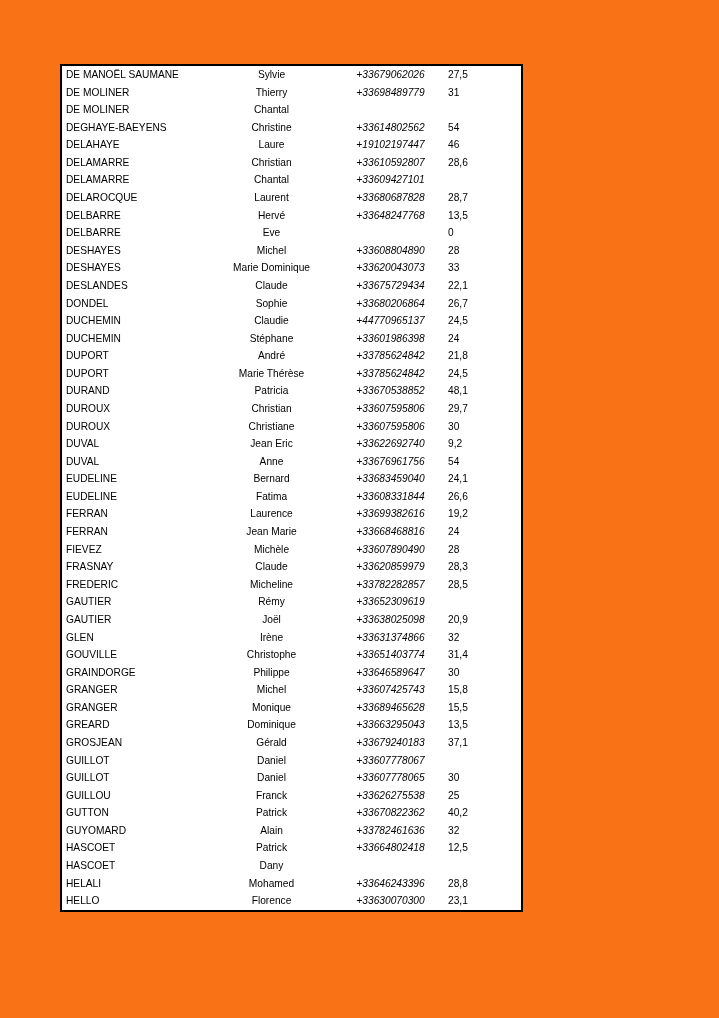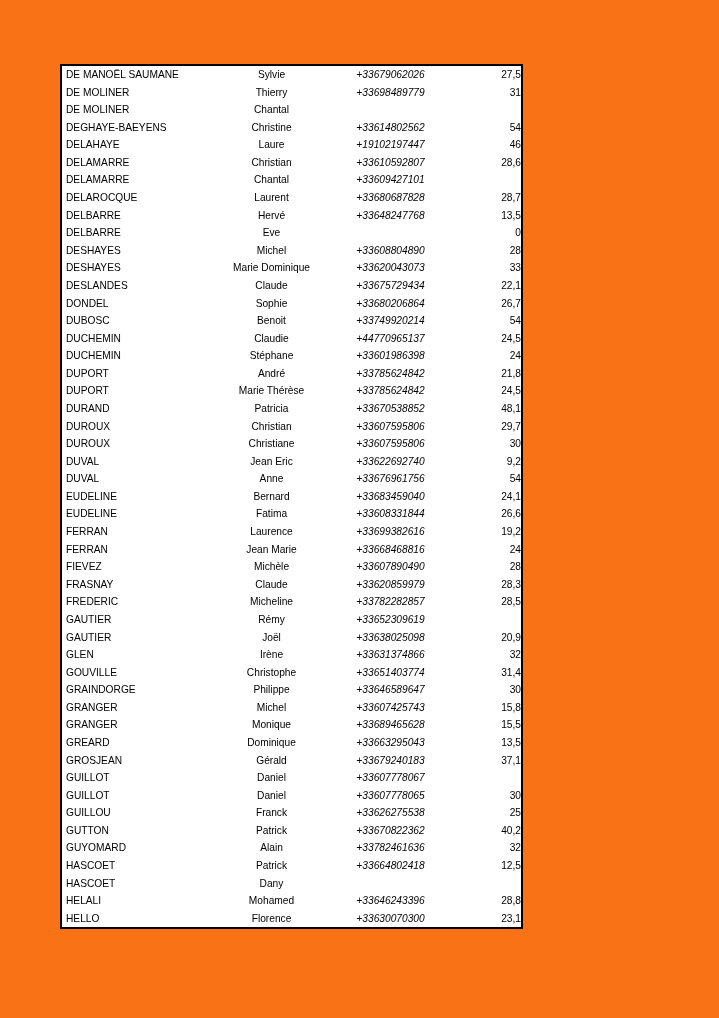--- a/index.html
+++ b/index.html
@@ -64,21 +64,21 @@
   td.col-last  { border-right: 2px solid #000000; }
   td.col-first { border-right: 2px solid #000000; text-align: center; }
   td.col-phone { border-right: 2px solid #000000; }
 
   td.col-phone {
     text-align: center;
     padding: 0;
     font-style: italic;
   }
   td.col-value {
-    text-align: right;
+    text-align: left;
     padding: 0;
   }
 
   
   td:empty::after {
     content: "\00a0";
   }
 </style>
 </head>
 <body>
@@ -171,26 +171,20 @@
             <td class="col-phone">+33675729434</td>
             <td class="col-value">22,1</td>
           </tr>
           <tr>
             <td class="col-last">DONDEL</td>
             <td class="col-first">Sophie</td>
             <td class="col-phone">+33680206864</td>
             <td class="col-value">26,7</td>
           </tr>
           <tr>
-            <td class="col-last">DUBOSC</td>
-            <td class="col-first">Benoit</td>
-            <td class="col-phone">+33749920214</td>
-            <td class="col-value">54</td>
-          </tr>
-          <tr>
             <td class="col-last">DUCHEMIN</td>
             <td class="col-first">Claudie</td>
             <td class="col-phone">+44770965137</td>
             <td class="col-value">24,5</td>
           </tr>
           <tr>
             <td class="col-last">DUCHEMIN</td>
             <td class="col-first">Stéphane</td>
             <td class="col-phone">+33601986398</td>
             <td class="col-value">24</td>

